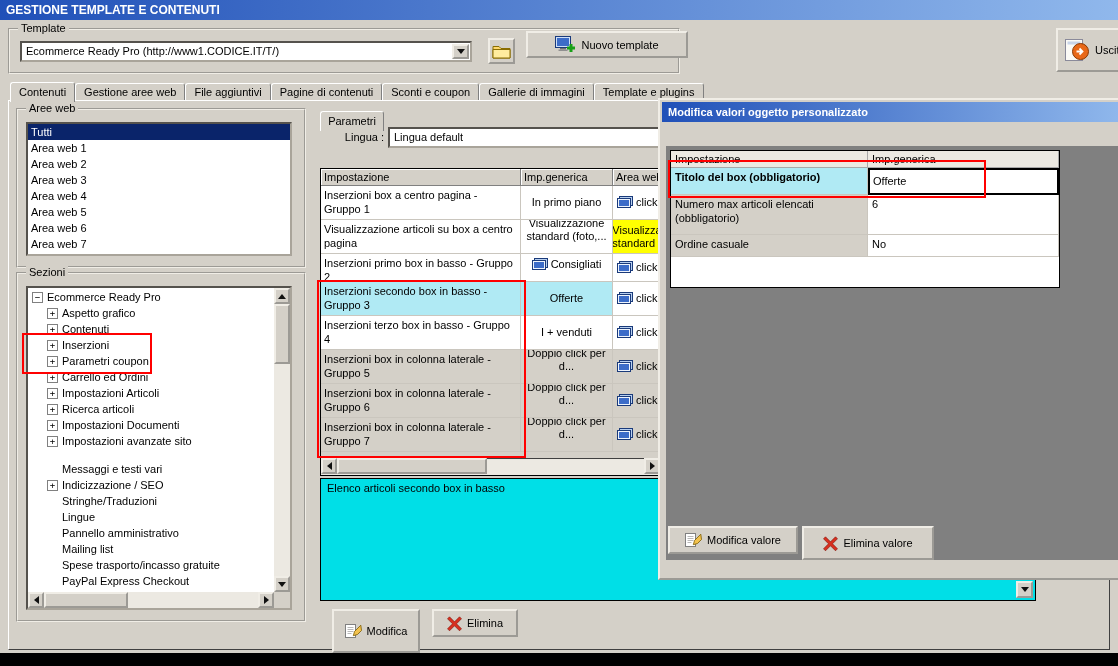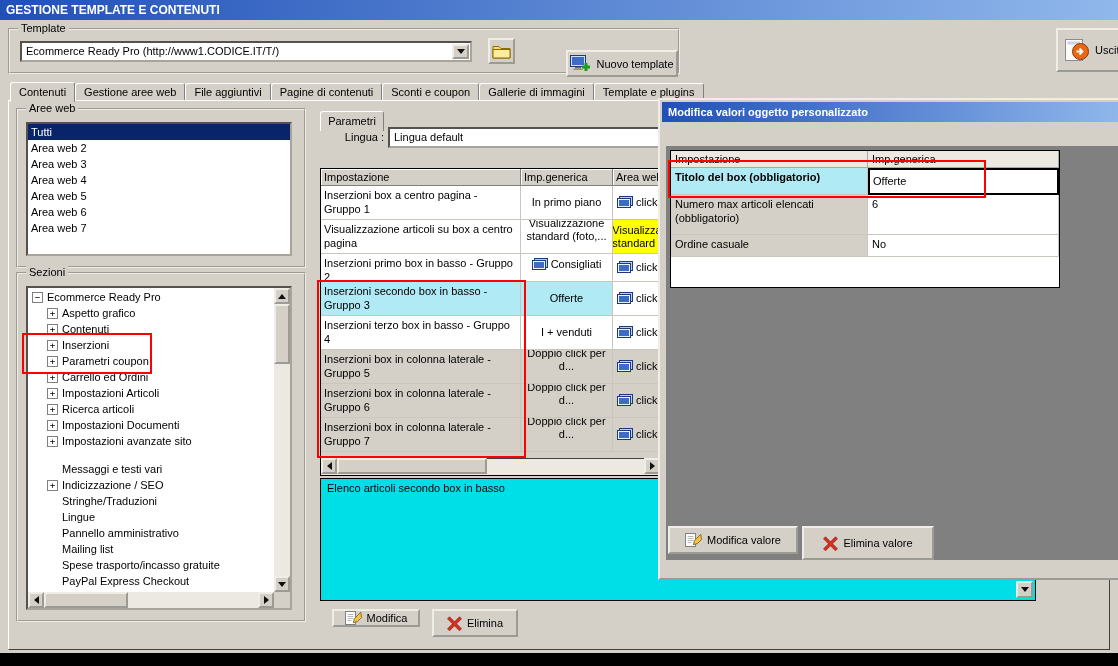--- a/index.html
+++ b/index.html
@@ -115,21 +115,21 @@
         </span>
     </div>
     <div class="btn" style="left:478px;top:8px;width:27px;height:26px;">
       <span class="icon">
           <svg width="19" height="15" viewBox="0 0 19 15">
             <path d="M1 2.5h6l2 2h9V14H1z" fill="#ffd86c" stroke="#8a6d00"></path>
             <path d="M1 5.5h17V14H1z" fill="#ffec9e" stroke="#8a6d00"></path>
           </svg>
         </span>
     </div>
-    <div class="btn" style="left:516px;top:20px;width:112px;height:27px;margin-left:40px;">
+    <div class="btn" style="left:516px;top:1px;width:162px;height:27px;">
       <span class="icon">
           <svg width="21" height="18" viewBox="0 0 21 18">
             <rect x="0.5" y="0.5" width="15" height="11" fill="#cfe0f7" stroke="#1a3a7a"></rect>
             <rect x="2" y="2" width="12" height="8" fill="#3c6cc8"></rect>
             <rect x="5" y="12" width="6" height="1.5" fill="#707070"></rect>
             <rect x="3.5" y="13.5" width="9" height="1.5" fill="#909090"></rect>
             <path d="M16 8v8M12 12h8" stroke="#18a018" stroke-width="3"></path>
           </svg>
         </span>
       <span>Nuovo template</span>
@@ -156,20 +156,21 @@
       <div class="tab">Pagine di contenuti</div>
       <div class="tab">Sconti e coupon</div>
       <div class="tab">Gallerie di immagini</div>
       <div class="tab">Template e plugins</div>
     </div>
 
   <div class="group" style="left:16px;top:108px;width:286px;height:156px;">
     <span class="group-label">Aree web</span>
     <div class="sunken listbox" style="left:8px;top:12px;width:266px;height:134px;" id="areeweb-list">
         <div class="lb-item selected">Tutti</div>
+        <div class="lb-item">Area web 1</div>
         <div class="lb-item">Area web 2</div>
         <div class="lb-item">Area web 3</div>
         <div class="lb-item">Area web 4</div>
         <div class="lb-item">Area web 5</div>
         <div class="lb-item">Area web 6</div>
         <div class="lb-item">Area web 7</div>
       </div>
   </div>
 
   <div class="group" style="left:16px;top:272px;width:286px;height:346px;">
@@ -434,21 +435,21 @@
     </div>
   </div>
 
   <div class="descbox">
     <span>Elenco articoli secondo box in basso</span>
     <span class="combo-arrow desc-arrow">
         <span class="tri-down"></span>
       </span>
   </div>
 
-  <div class="btn" style="left:332px;top:609px;width:88px;height:18px;">
+  <div class="btn" style="left:332px;top:609px;width:88px;height:44px;">
     <span class="icon">
         <svg width="17" height="16" viewBox="0 0 17 16">
           <rect x="0.5" y="1.5" width="10" height="13" fill="#fff" stroke="#808080"></rect>
           <path d="M2.5 4.5h6M2.5 6.5h6M2.5 8.5h6M2.5 10.5h4" stroke="#b8b8b8"></path>
           <path d="M15.8 2.2 9.5 8.5 8.3 12.7 12.5 11.5 16.5 7.5z" fill="#f2c24e" stroke="#7a5a00" stroke-width="0.8"></path>
         </svg>
       </span>
     <span>Modifica</span>
   </div>
   <div class="btn" style="left:432px;top:609px;width:86px;height:28px;">

